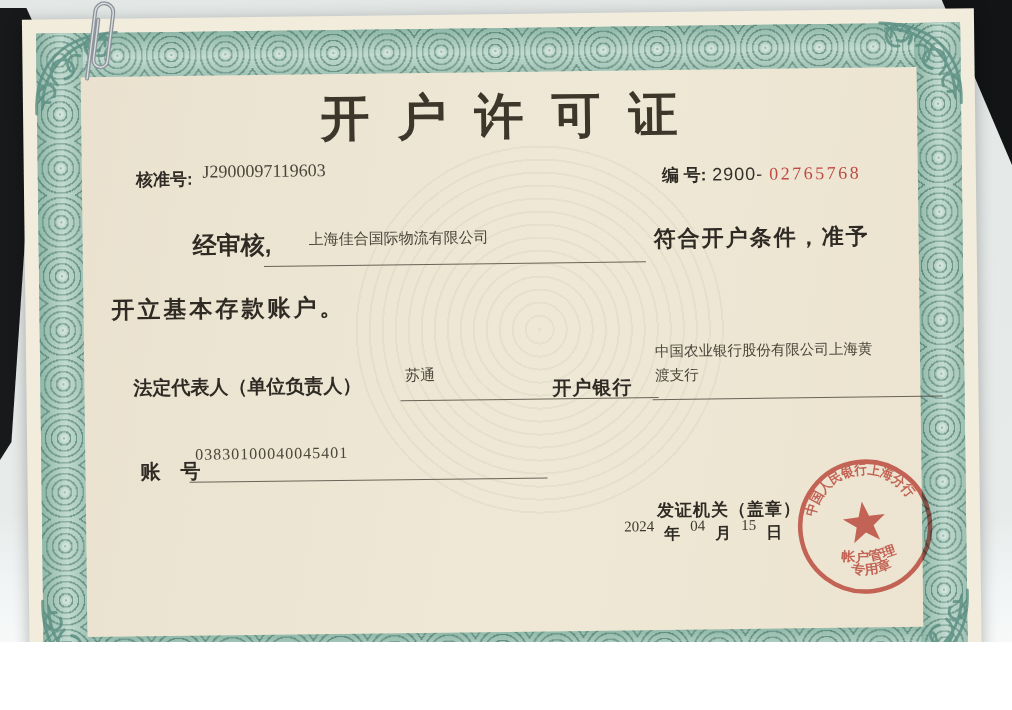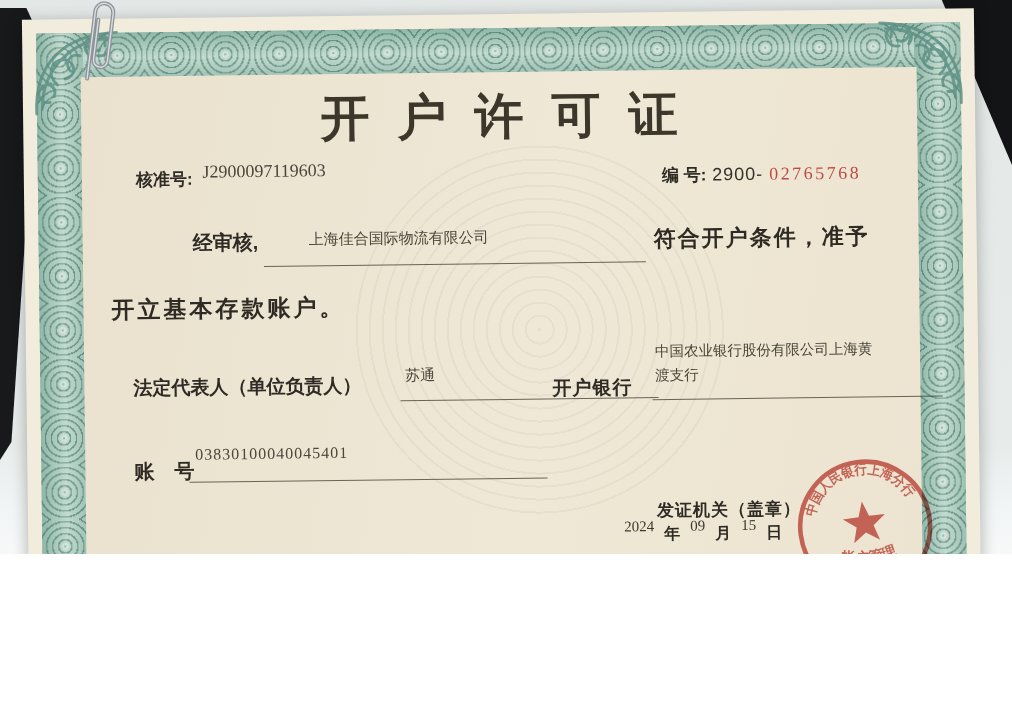--- a/index.html
+++ b/index.html
@@ -1,17 +1,17 @@
 <!DOCTYPE html>
 <html><head>
 <meta charset="utf-8">
 <style>
   html,body{margin:0;padding:0;}
   body{width:1012px;height:710px;font-family:"Liberation Sans",sans-serif;}
-  .photo{position:relative;width:1012px;height:554px;overflow:hidden;
+  .photo{position:relative;width:1012px;height:642px;overflow:hidden;
     background:linear-gradient(180deg,#e3e8e7 0%,#e7ebea 80%,#f2f5f5 92%,#f7f9f9 100%);}
   .dark-left{position:absolute;left:0;top:8px;width:44px;height:452px;background:#17191a;
     clip-path:polygon(0 0,60% 0,88% 6%,26% 96%,0 100%);}
   .dark-topright{position:absolute;right:0;top:0;width:90px;height:165px;background:#121415;
     clip-path:polygon(22% 0,100% 0,100% 100%);}
 
   
   .certificate{position:absolute;left:26px;top:14px;width:952px;height:676px;
     background:#f2ecdd;transform:rotate(-0.7deg);transform-origin:50% 50%;
     box-shadow:0 3px 16px rgba(0,0,0,.30);}
@@ -66,32 +66,32 @@
   .title{left:0;right:0;top:70px;text-align:center;font-family:"Liberation Serif",serif;
     font-weight:bold;font-size:49px;color:#3c362b;letter-spacing:28px;padding-left:28px;}
 
   .approval{left:112px;top:150px;font-size:17px;}
   .approval .val{font-size:18px;position:relative;top:-7px;margin-left:10px;}
   .serial{left:638px;top:152px;font-size:18px;}
   .serial .lbl{font-size:17px;margin-top:48px;}
   .serial .prefix{color:#33302a;letter-spacing:1px;margin-left:6px;margin-top:20px;}
   .serial .red{color:#bf4a44;letter-spacing:2.5px;font-family:"Liberation Serif",serif;margin-left:6px;}
 
-  .body1-prefix{left:168px;top:212px;font-size:20px;}
+  .body1-prefix{left:168px;top:212px;font-size:24px;}
   .company{left:284px;top:214px;font-size:15px;}
   .body1-suffix{left:629px;top:212px;font-size:22px;letter-spacing:2px;}
   .body2{left:86px;top:276px;font-size:23px;letter-spacing:3px;}
 
   .rep-label{left:107px;top:357px;font-size:19px;}
   .rep-value{left:379px;top:351px;font-size:15px;}
   .bank-label{left:526px;top:362px;font-size:19px;letter-spacing:1px;}
   .bank-line1{left:629px;top:330px;font-size:14.5px;}
   .bank-line2{left:629px;top:354px;font-size:14.5px;text-align:right;}
 
-  .acct-label{left:107px;top:440px;font-size:20px;}
+  .acct-label{left:113px;top:440px;font-size:20px;}
   .acct-value{left:168px;top:428px;font-size:16px;letter-spacing:1px;}
 
   .issuer{left:629px;top:487px;font-size:17px;letter-spacing:1px;}
   .dateline{left:592px;top:512px;font-size:16px;color:#2f2b24;}
   .dateline .num{font-family:"Liberation Serif",serif;color:#3e382e;position:relative;top:-8px;font-size:15px;margin:0 4px;}
   .dateline .unit{font-weight:bold;margin:0 6px;}
 
   .seal{position:absolute;left:766px;top:446px;width:142px;height:142px;
     transform:rotate(-7deg);opacity:.88;mix-blend-mode:multiply;}
   .clip{position:absolute;left:78px;top:-4px;width:44px;height:86px;transform:rotate(7deg);}
@@ -168,21 +168,21 @@
     <div class="txt val bank-line1">中国农业银行股份有限公司上海黄</div>
     <div class="txt val bank-line2">渡支行</div>
     <div class="rule" style="left:626px;top:387px;width:290px;"></div>
 
     <div class="txt lbl acct-label">账　号</div>
     <div class="txt val acct-value">03830100040045401</div>
     <div class="rule" style="left:162px;top:464px;width:358px;"></div>
 
     <div class="txt lbl issuer">发证机关（盖章）</div>
     <div class="txt dateline">
-      <span class="num">2024</span><span class="unit">年</span><span class="num">09</span><span class="unit">月</span><span class="num">15</span><span class="unit">日</span>
+      <span class="num">2024</span><span class="unit">年</span><span class="num">04</span><span class="unit">月</span><span class="num">15</span><span class="unit">日</span>
     </div>
 
     <svg class="seal" viewBox="0 0 140 140">
       <defs>
         <path id="sealArcTop" d="M22,54 A50,50 0 0 1 118,54" fill="none"></path>
         <path id="sealArcB1" d="M40,99 Q70,108 100,99" fill="none"></path>
         <path id="sealArcB2" d="M48,112 Q70,121 92,112" fill="none"></path>
       </defs>
       <circle cx="70" cy="70" r="64" fill="none" stroke="#cc5a52" stroke-width="4.5"></circle>
       <text font-size="13.5" fill="#cc5a52" font-weight="bold" font-family="Liberation Sans, sans-serif">

